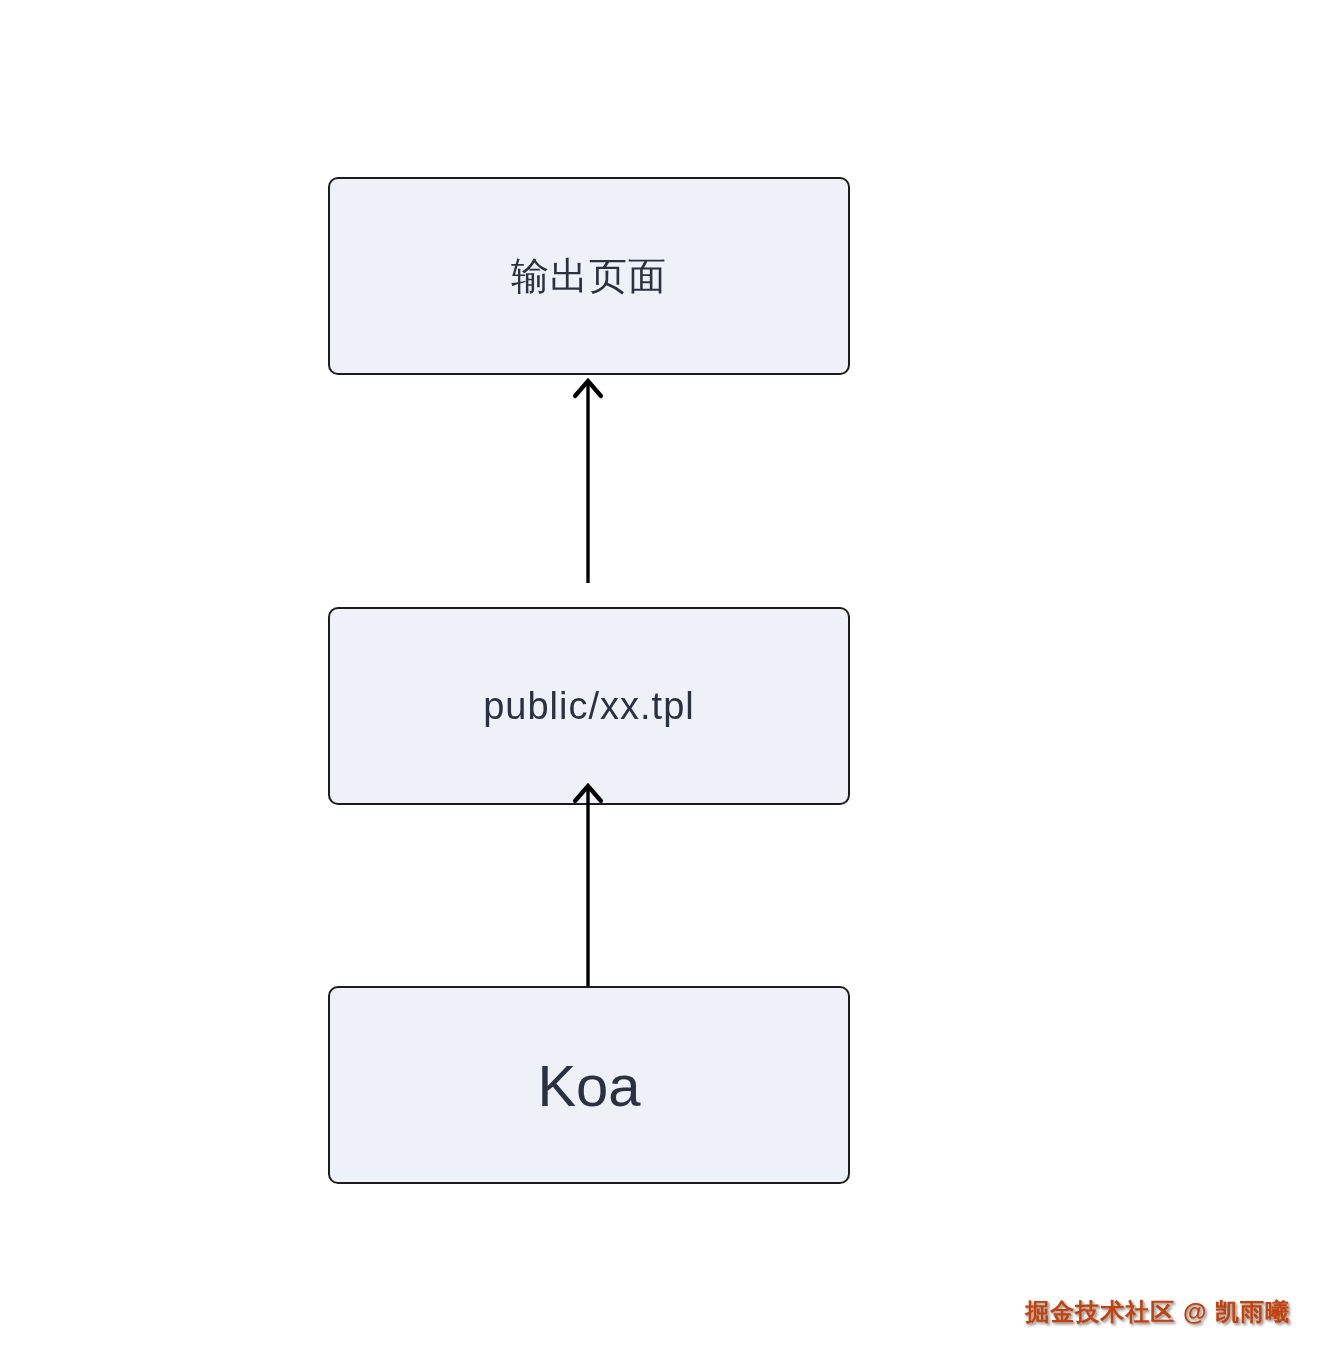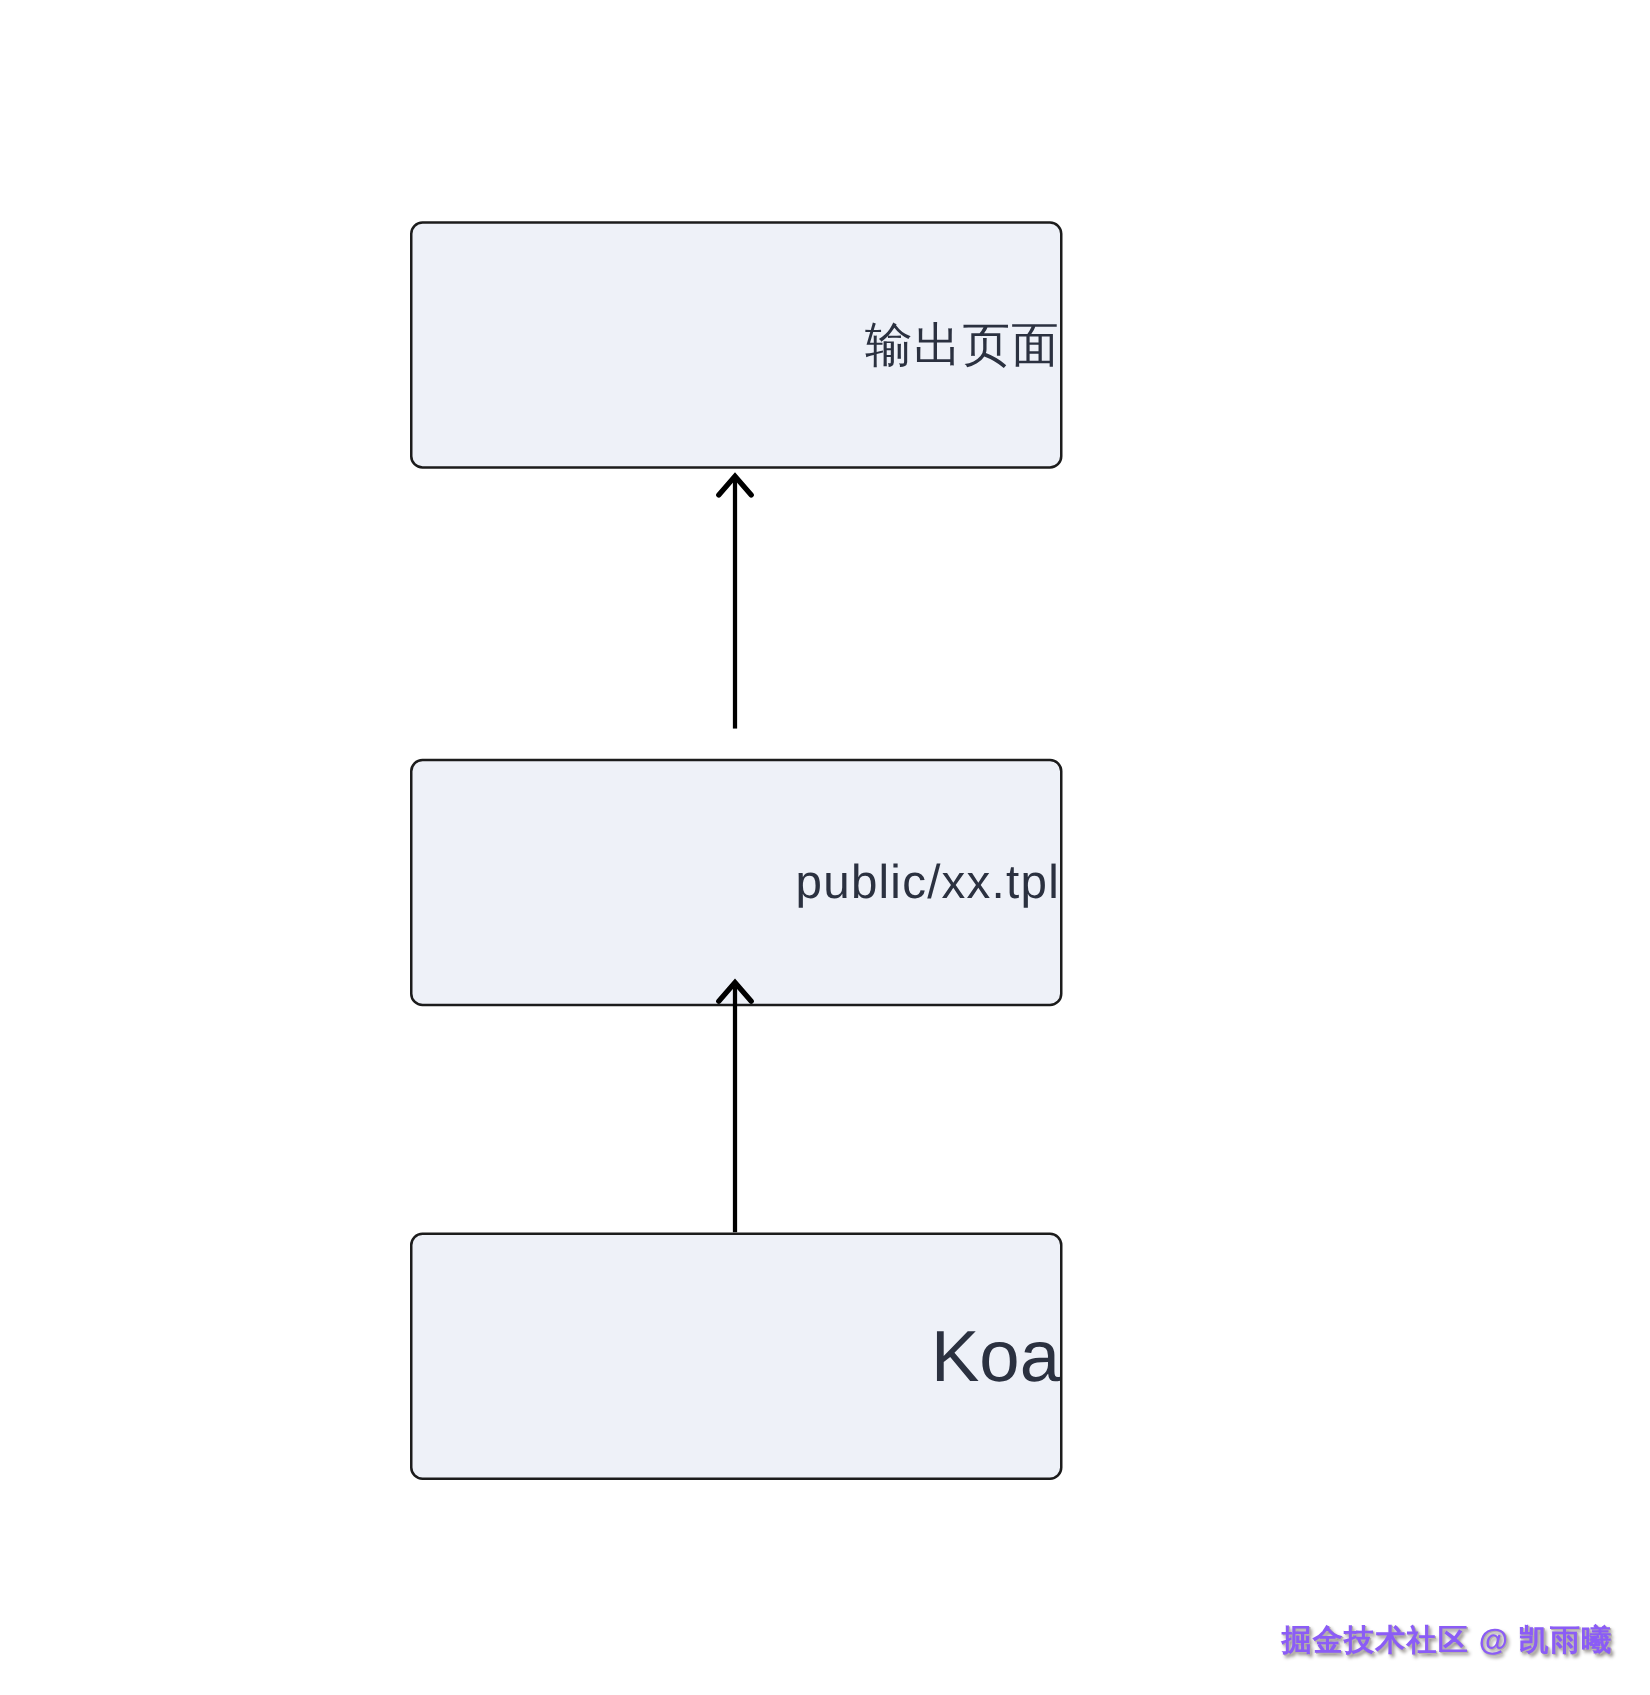--- a/index.html
+++ b/index.html
@@ -17,21 +17,21 @@
   .node {
     position: absolute;
     left: 328px;
     width: 522px;
     height: 198px;
     background: #eef1f8;
     border: 2.5px solid #1c1c1c;
     border-radius: 10px;
     display: flex;
     align-items: center;
-    justify-content: flex-end;
+    justify-content: center;
   }
 
   .node-top    { top: 177px; }
   .node-middle { top: 583px; margin-top: 24px; }
   .node-bottom { top: 986px; }
 
   .node-label {
     color: #2b3140;
     font-size: 38px;
     letter-spacing: 1px;
@@ -52,21 +52,21 @@
 
   .arrow-upper { top: 377px; height: 206px; }
   .arrow-lower { top: 782px; height: 204px; }
 
   .watermark {
     position: absolute;
     right: 30px;
     bottom: 28px;
     font-size: 24px;
     font-weight: 600;
-    color: #8b5cf6;
+    color: #c2410c;
     letter-spacing: 1px;
     text-shadow: 1px 1px 0 #b5b0ac, 2px 2px 3px #8a8580;
     white-space: nowrap;
   }
 </style>
 </head>
 <body>
 
 <div class="canvas">
 

